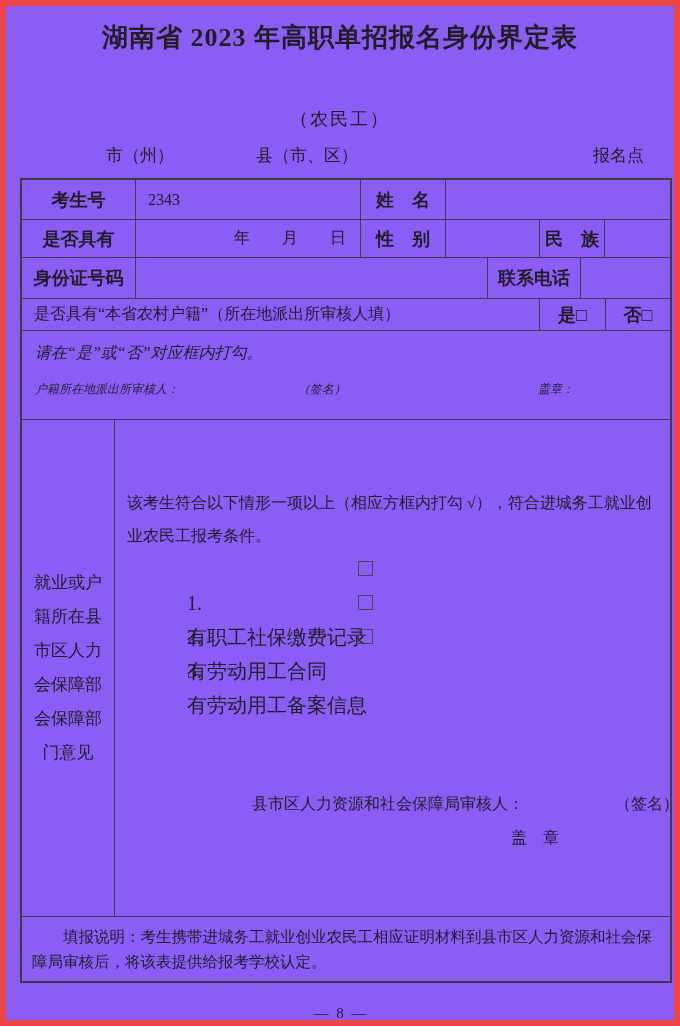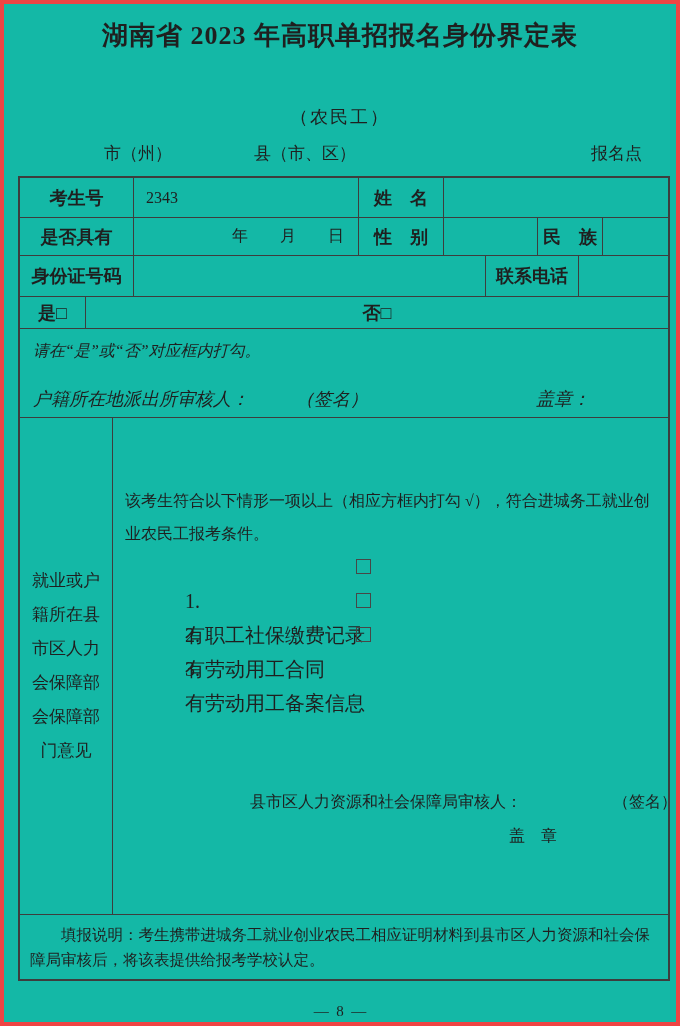--- a/index.html
+++ b/index.html
@@ -1,19 +1,19 @@
 <!DOCTYPE html>
 <html><head>
 <meta charset="utf-8">
 <style>
   * { margin:0; padding:0; box-sizing:border-box; }
   html,body { background:#e9e9e9; }
   .page {
     position:relative; width:680px; height:1026px; margin:0 auto;
-    background:#14b8a6; border:4px solid #ef4444; overflow:hidden;
+    background:#8b5cf6; border:6px solid #ef4444; overflow:hidden;
     font-family:"Liberation Serif","DejaVu Serif",serif; color:#1f1f1f;
   }
   .title {
     position:absolute; top:14px; left:0; width:100%;
     text-align:center; font-size:26px; font-weight:bold; letter-spacing:1px;
   }
   .subtitle {
     position:absolute; top:62px; left:0; width:100%;
     text-align:center; font-size:18px; letter-spacing:2px;margin-top:39px;
   }
@@ -39,21 +39,21 @@
 
   .w114 { width:114px; } .w225 { width:225px; } .w85 { width:85px; }
   .w94 { width:94px; } .w65 { width:65px; } .w352 { width:352px; }
   .w93 { width:93px; } .w518 { width:518px; } .w66 { width:66px; }
 
   .dob-val { justify-content:flex-end; padding-right:14px; padding-left:0; }
   .q-cell { display:flex; align-items:center; padding-left:12px; font-size:16px; white-space:pre; }
 
   .r5 .cell { width:100%; }
   .r5-line1 { position:absolute; top:12px; left:13px; font-size:16px; white-space:pre; }
-  .r5-line2 { position:absolute; top:58px; left:0; width:100%; height:22px; font-size:18px; }
+  .r5-line2 { position:absolute; top:50px; left:0; width:100%; height:22px; font-size:12px; }
   .r5-line2 span { position:absolute; white-space:pre; }
   .r5-reviewer { left:13px; }
   .r5-sign { left:276px; }
   .r5-seal { left:516px; }
 
   .side-cell { display:flex; flex-direction:column; align-items:center; justify-content:center; }
   .side-cell div { font-size:17px; line-height:34px; white-space:pre; }
 
   .content-cell { font-size:16px; }
   .intro { position:absolute; top:66px; left:12px; right:13px; line-height:33px; font-size:16px; }
@@ -107,20 +107,21 @@
     </div>
 
     <div class="row r3">
       <div class="cell lbl w114">身份证号码</div>
       <div class="cell val w352"></div>
       <div class="cell lbl w93">联系电话</div>
       <div class="cell val"></div>
     </div>
 
     <div class="row r4">
+      <div class="cell q-cell w518">是否具有“本省农村户籍”（所在地派出所审核人填）</div>
       <div class="cell lbl w66">是□</div>
       <div class="cell lbl">否□</div>
     </div>
 
     <div class="row r5">
       <div class="cell">
         <div class="r5-line1">请在“是”或“否”对应框内打勾。</div>
         <div class="r5-line2">
           <span class="r5-reviewer">户籍所在地派出所审核人：</span>
           <span class="r5-sign">（签名）</span>

